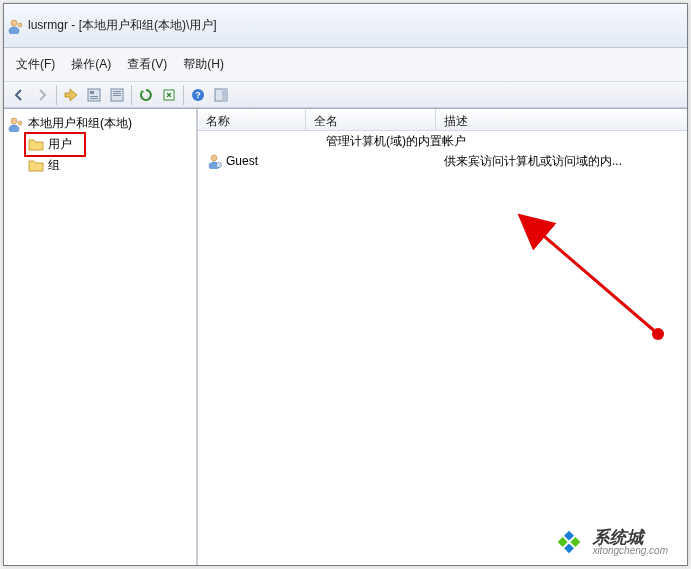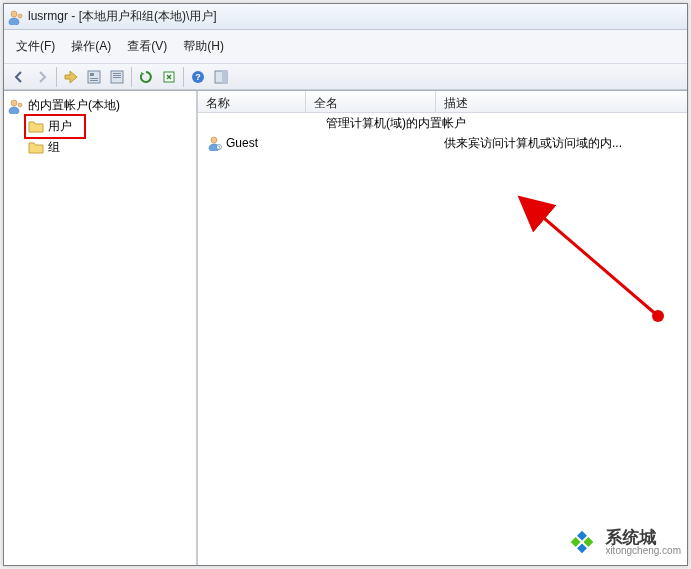--- a/index.html
+++ b/index.html
@@ -1,19 +1,19 @@
 <!DOCTYPE html>
 <html><head>
 <meta charset="utf-8">
 <style>
   *{box-sizing:border-box;margin:0;padding:0;}
   body{font-family:"Microsoft YaHei","Segoe UI",Tahoma,sans-serif;font-size:12px;background:#fff;}
   .outer-frame{width:691px;height:569px;background:#f0f0f0;position:relative;padding:3px;}
   .window{width:685px;height:563px;background:#fff;border:1px solid #7a7f85;box-shadow:0 0 4px rgba(0,0,0,0.15);display:flex;flex-direction:column;}
-  .titlebar{height:26px;background:linear-gradient(#f6f9fd,#e3eaf5);display:flex;align-items:center;padding:0 6px 0 4px;border-bottom:1px solid #c0c7d1;}
+  .titlebar{height:44px;background:linear-gradient(#f6f9fd,#e3eaf5);display:flex;align-items:center;padding:0 6px 0 4px;border-bottom:1px solid #c0c7d1;}
   .title-icon{width:16px;height:16px;margin-right:4px;}
   .title-text{flex:1;color:#222;font-size:12px;white-space:nowrap;overflow:hidden;}
   .menubar{height:34px;background:#f4f6fa;display:flex;align-items:center;padding:0 4px;border-bottom:1px solid #d6dce5;font-size:12px;color:#222;gap:0;}
   .menu-item{padding:3px 8px;cursor:default;}
   .toolbar{height:26px;background:linear-gradient(#f6f7fa,#e9ecf3);display:flex;align-items:center;padding:0 4px;border-bottom:1px solid #c7ccd6;gap:1px;}
   .tb-btn{width:22px;height:22px;display:flex;align-items:center;justify-content:center;border:1px solid transparent;cursor:default;}
   .tb-sep{width:1px;height:20px;background:#c0c4cb;margin:0 2px;}
   .client{flex:1;display:flex;border-top:1px solid #a8b0bd;overflow:hidden;}
   .tree-pane{width:194px;background:#fff;border-right:2px solid #c7ccd6;padding:4px 2px;}
   .tree-root,.tree-child{display:flex;align-items:center;gap:4px;padding:2px 2px;white-space:nowrap;}
@@ -26,21 +26,21 @@
   .col-name{width:108px;}
   .col-full{width:130px;font-family:Liberation Serif, serif;}
   .col-desc{flex:1;border-right:none;}
   .list-rows{flex:1;overflow:auto;}
   .row{display:flex;height:20px;align-items:center;}
   .cell{padding:2px 8px;font-size:12px;white-space:nowrap;overflow:hidden;}
   .cell-name{width:108px;display:flex;align-items:center;gap:4px;}
   .cell-full{width:130px;}
   .cell-desc{flex:1;}
   .user-icon{width:16px;height:16px;flex:none;}
-  .watermark{position:absolute;right:6px;bottom:6px;display:flex;align-items:center;gap:6px;}
+  .watermark{position:absolute;right:19px;bottom:6px;display:flex;align-items:center;gap:6px;font-style:italic;}
   .wm-diamond{width:34px;height:34px;}
   .wm-text{display:flex;flex-direction:column;line-height:1;}
   .wm-text .zh{font-size:17px;font-weight:bold;color:#3a3a3a;}
   .wm-text .en{font-size:10px;color:#888;}
   .annotation-arrow{position:absolute;left:210px;top:100px;width:260px;height:140px;pointer-events:none;}
   svg{display:block;}
 </style>
 </head>
 <body>
 
@@ -130,21 +130,21 @@
 
     <div class="tree-pane">
       <div class="tree-root">
         <span class="icon">
           <svg viewBox="0 0 16 16" width="16" height="16">
             <circle cx="6" cy="5" r="3" fill="#f2c58a" stroke="#bd7d2d" stroke-width="0.5"></circle>
             <ellipse cx="6" cy="13" rx="5" ry="4" fill="#6fa3e0" stroke="#3a6aa8" stroke-width="0.5"></ellipse>
             <circle cx="12" cy="7" r="2" fill="#f2c58a" stroke="#bd7d2d" stroke-width="0.5"></circle>
           </svg>
         </span>
-        <span>的内置帐户(本地)</span>
+        <span>本地用户和组(本地)</span>
       </div>
       <div class="tree-child highlight-red" style="width:58px;">
         <span class="icon">
           <svg viewBox="0 0 16 16" width="16" height="16">
                 <path d="M1 3h5l1.5 2H15v8H1z" fill="#f7d97a" stroke="#caa23c"></path>
               </svg>
         </span>
         <span>用户</span>
       </div>
       <div class="tree-child">

